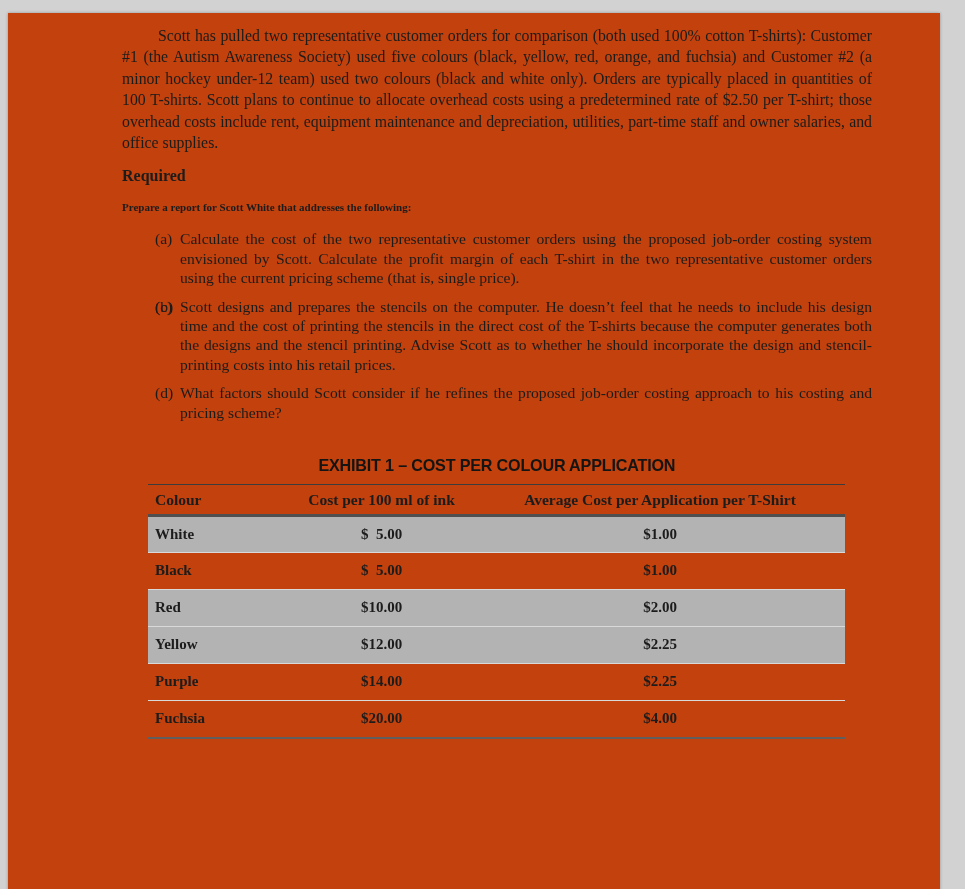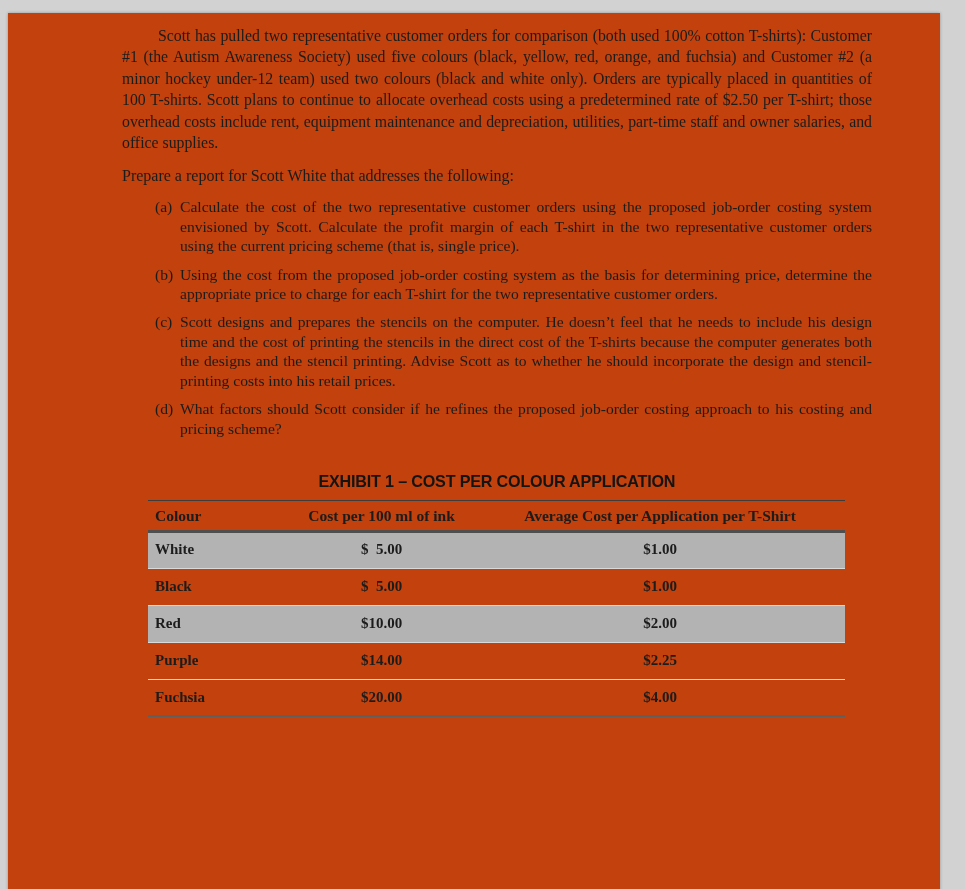--- a/index.html
+++ b/index.html
@@ -35,22 +35,23 @@
     text-indent: 36px;
     hyphens: auto;
   }
   .required-heading {
     margin: 14px 0 0 0;
     font-size: 16px;
     font-weight: 700;
   }
   .required-intro {
     margin: 12px 0 0 0;
-    font-size: 16px;
+    font-size: 11px;
     line-height: 21px;
+    font-weight: bold;
   }
   .req-list {
     margin-top: 11px;
   }
   .req-item {
     position: relative;
     padding-left: 58px;
     margin-bottom: 9px;
     font-size: 15.6px;
     line-height: 19.4px;
@@ -128,31 +129,31 @@
   .exhibit-table td.cell-center { text-align: center; }
 </style>
 </head>
 <body style="background: rgb(210, 210, 210); color: rgb(28, 28, 28);">
 
 <div class="page">
   <div class="content">
 
     <p class="intro">Scott has pulled two representative customer orders for comparison (both used 100% cotton T-shirts): Customer #1 (the Autism Awareness Society) used five colours (black, yellow, red, orange, and fuchsia) and Customer #2 (a minor hockey under-12 team) used two colours (black and white only). Orders are typically placed in quantities of 100 T-shirts. Scott plans to continue to allocate overhead costs using a predetermined rate of $2.50 per T-shirt; those overhead costs include rent, equipment maintenance and depreciation, utilities, part-time staff and owner salaries, and office supplies.</p>
 
+    <p class="required-heading">Required</p>
 
     <p class="required-intro">Prepare a report for Scott White that addresses the following:</p>
 
     <div class="req-list">
       <div class="req-item">
         <span class="req-label">(a)</span>
         <span class="req-text">Calculate the cost of the two representative customer orders using the proposed job-order costing system envisioned by Scott. Calculate the profit margin of each T-shirt in the two representative customer orders using the current pricing scheme (that is, single price).</span>
       </div>
       <div class="req-item">
         <span class="req-label">(b)</span>
-        <span class="req-text">Using the cost from the proposed job-order costing system as the basis for determining price, determine the appropriate price to charge for each T-shirt for the two representative customer orders.</span>
       </div>
       <div class="req-item">
         <span class="req-label">(c)</span>
         <span class="req-text">Scott designs and prepares the stencils on the computer. He doesn’t feel that he needs to include his design time and the cost of printing the stencils in the direct cost of the T-shirts because the computer generates both the designs and the stencil printing. Advise Scott as to whether he should incorporate the design and stencil-printing costs into his retail prices.</span>
       </div>
       <div class="req-item">
         <span class="req-label">(d)</span>
         <span class="req-text">What factors should Scott consider if he refines the proposed job-order costing approach to his costing and pricing scheme?</span>
       </div>
     </div>
@@ -184,20 +185,25 @@
           <tr>
             <td class="cell-colour">Black</td>
             <td class="cell-center">$  5.00</td>
             <td class="cell-center">$1.00</td>
           </tr>
           <tr class="shaded">
             <td class="cell-colour">Red</td>
             <td class="cell-center">$10.00</td>
             <td class="cell-center">$2.00</td>
           </tr>
+          <tr class="shaded">
+            <td class="cell-colour">Yellow</td>
+            <td class="cell-center">$12.00</td>
+            <td class="cell-center">$2.25</td>
+          </tr>
           <tr>
             <td class="cell-colour">Purple</td>
             <td class="cell-center">$14.00</td>
             <td class="cell-center">$2.25</td>
           </tr>
           <tr>
             <td class="cell-colour">Fuchsia</td>
             <td class="cell-center">$20.00</td>
             <td class="cell-center">$4.00</td>
           </tr>

